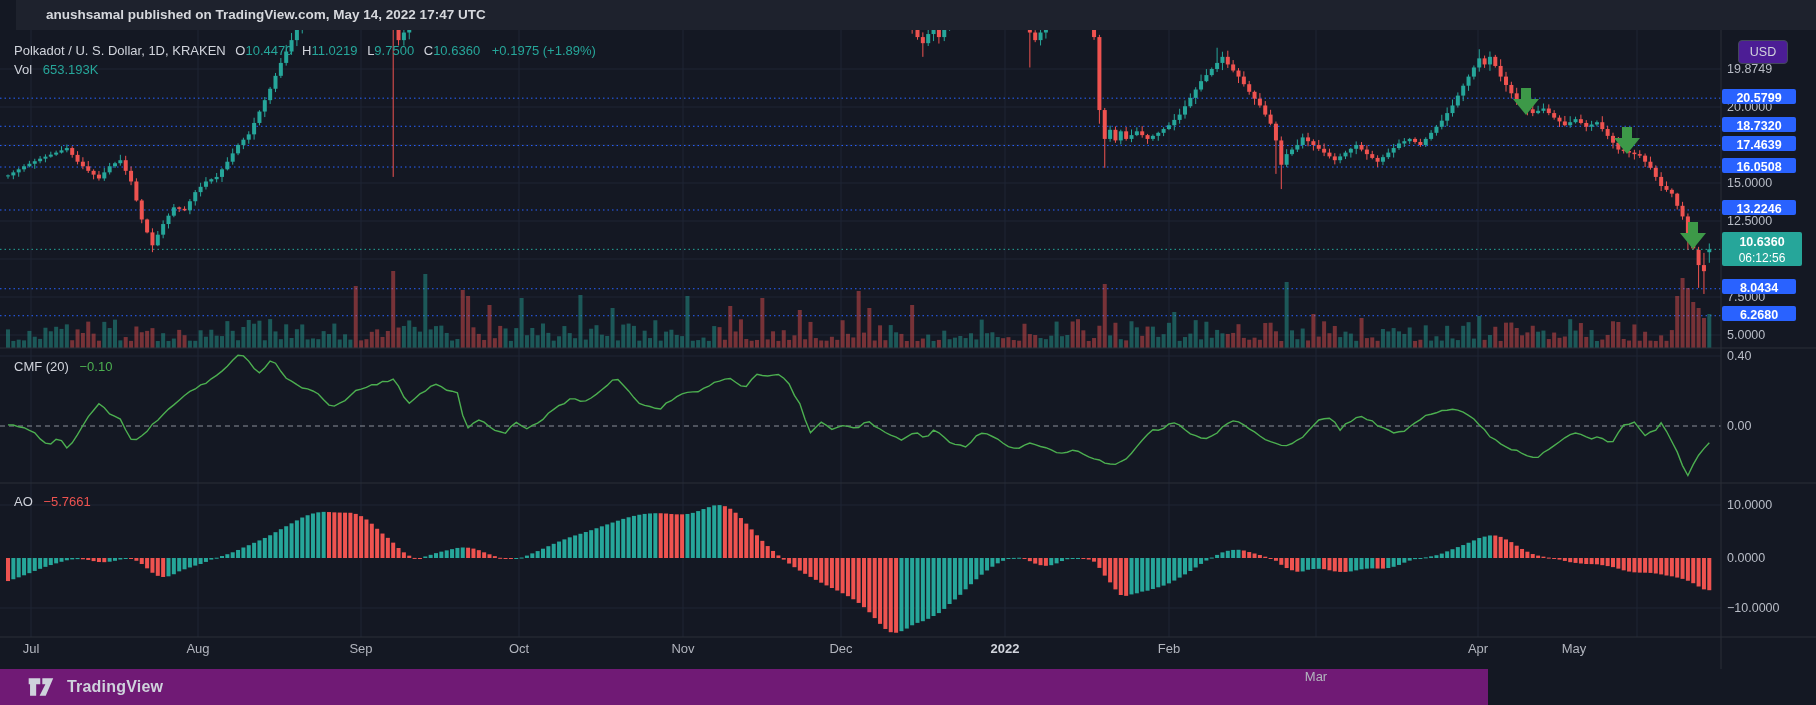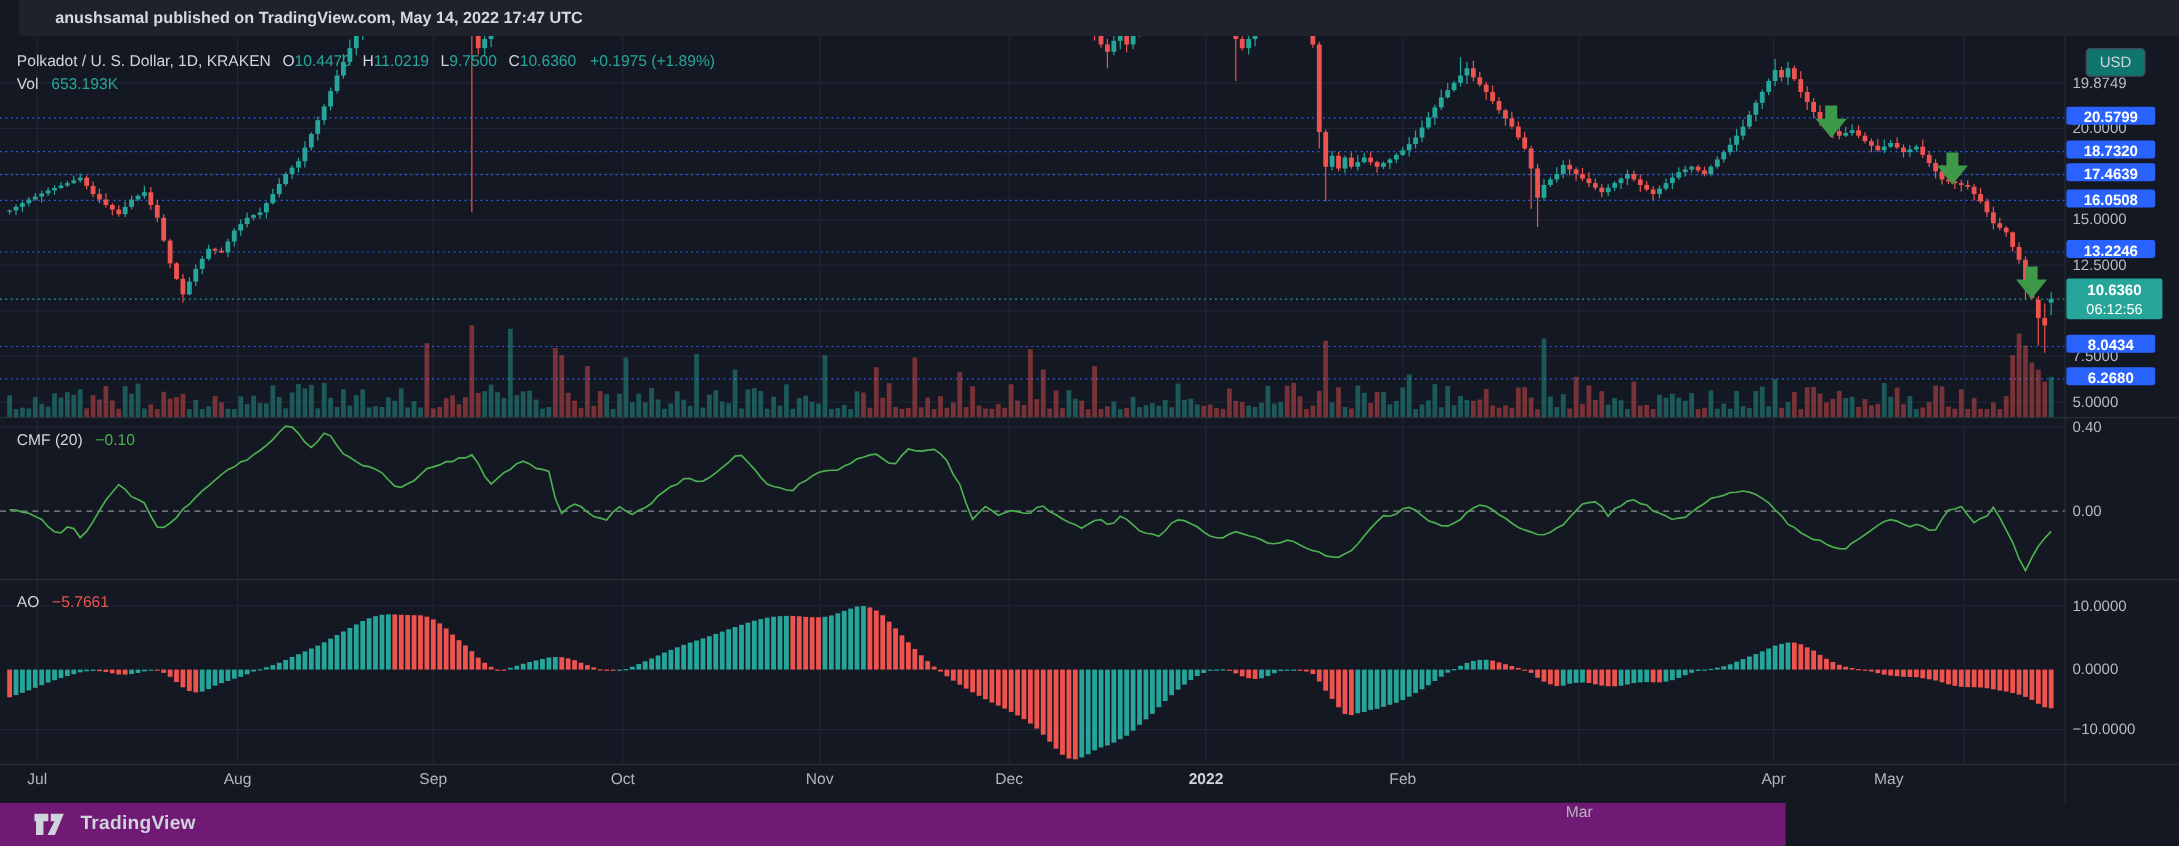--- a/index.html
+++ b/index.html
@@ -14,21 +14,21 @@
   .legend .lbl{color:#d1d4dc;margin-left:6px;}
   .legend .val{color:#26a69a;}
   .legend .valr{color:#ef5350;}
   .legend .valg{color:#4caf50;}
   .axis-label{position:absolute;left:1727px;color:#b8bcc6;font-size:12.5px;height:16px;line-height:16px;z-index:2;}
   .badge{position:absolute;left:1722px;width:74px;height:15px;line-height:19px;background:#2962ff;color:#fff;
          font-size:12.5px;font-weight:700;text-align:center;border-radius:2px;z-index:4;}
   .badge.current{background:#26a69a;height:34px;line-height:16px;width:80px;padding-top:2px;box-sizing:border-box;z-index:5;}
   .badge.current .cd{font-weight:400;font-size:12px;}
   #usd-btn{position:absolute;left:1738px;top:10px;width:48px;height:22px;border:1px solid #43485a;border-radius:4px;
-           color:#d1d4dc;font-size:12.5px;text-align:center;line-height:22px;z-index:6;background:#0f766e;}
+           color:#d1d4dc;font-size:12.5px;text-align:center;line-height:22px;z-index:6;background:#4c1d95;}
   .time-label{position:absolute;top:611px;width:60px;margin-left:-30px;text-align:center;color:#b2b5be;font-size:13px;z-index:3;}
   .time-label.major{color:#d1d4dc;font-weight:700;}
   #footer{position:absolute;left:0;top:669px;width:1488px;height:36px;background:#701a75;
           display:flex;align-items:center;padding-left:28px;box-sizing:border-box;gap:9px;}
   #footer .brand{color:#cfd3dc;font-size:16px;font-weight:700;letter-spacing:.2px;}
 </style>
 </head>
 <body>
 
 <div id="page">

